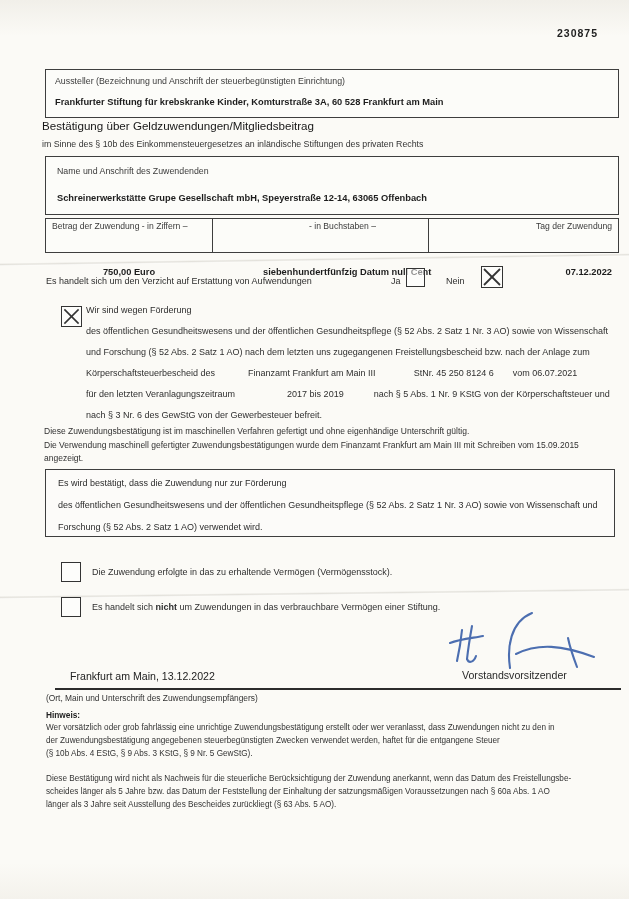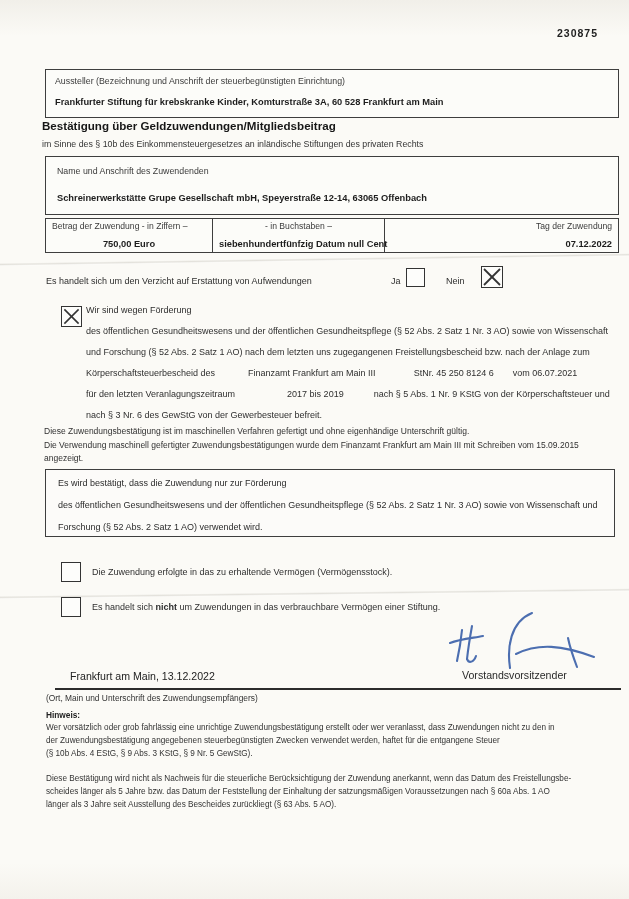--- a/index.html
+++ b/index.html
@@ -29,35 +29,35 @@
     position:absolute;top:27px;right:31px;
     font-weight:bold;font-size:10.5px;letter-spacing:1px;color:#222;
   }
   .formbox{
     position:absolute;border:1.5px solid #3e3e3e;background:rgba(255,255,255,.35);
   }
   .box-label{position:absolute;font-size:8.8px;color:#3a3a3a;white-space:nowrap;}
   .box-value{position:absolute;font-size:9.3px;font-weight:bold;color:#1d1d1d;white-space:nowrap;}
   .doc-title{
     position:absolute;left:42px;top:119px;
-    font-size:11.6px;font-weight:bold;color:#171717;
+    font-size:11.6px;font-weight:normal;color:#171717;
   }
   .doc-subtitle{position:absolute;left:42px;top:139px;font-size:8.8px;color:#333;}
   
   .amount-table{
     position:absolute;left:45px;top:218px;width:572px;height:33px;
     display:flex;border:1.5px solid #3e3e3e;background:rgba(255,255,255,.35);
   }
-  .amount-table .cell{display:flex;flex-direction:column;justify-content:space-between;padding:2px 6px 3px 6px;box-sizing:border-box;}
+  .amount-table .cell{display:flex;flex-direction:column;justify-content:flex-start;padding:2px 6px 3px 6px;box-sizing:border-box;gap:36px;}
   .amount-table .cell .lbl{font-size:8.6px;color:#3a3a3a;white-space:nowrap;}
   .amount-table .cell .val{font-size:9.3px;font-weight:bold;color:#1d1d1d;white-space:nowrap;}
   .cell.c1{width:167px;border-right:1.5px solid #3e3e3e;}
   .cell.c1 .lbl{text-align:left;}
   .cell.c1 .val{text-align:center;}
-  .cell.c2{width:172px;border-right:1.5px solid #3e3e3e;text-align:center;}
+  .cell.c2{width:172px;border-right:1.5px solid #3e3e3e;text-align:center;margin-left:44px;}
   .cell.c3{flex:1;text-align:right;}
   
   .cb{
     position:absolute;box-sizing:border-box;
     border:1.7px solid #333;background:rgba(255,255,255,.5);
   }
   .cb svg{width:100%;height:100%;display:block;visibility:hidden;}
   .cb[data-checked="true"] svg{visibility:visible;}
   .bodyline{position:absolute;font-size:9px;color:#2f2f2f;white-space:nowrap;}
   .rowflex{display:flex;}

